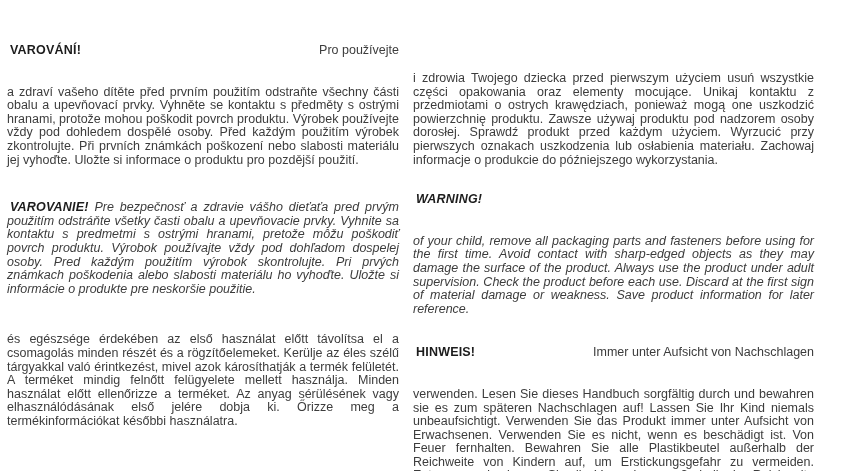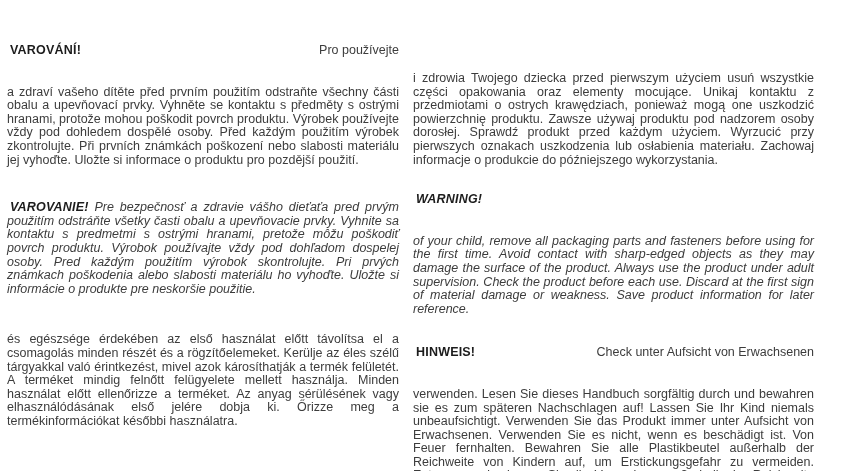--- a/index.html
+++ b/index.html
@@ -83,20 +83,20 @@
     <div class="para" id="sec-english">
       <div class="first-line">
         <span class="heading">WARNING!</span>
       </div>
       <div class="body">of your child, remove all packaging parts and fasteners before using for the first time. Avoid contact with sharp-edged objects as they may damage the surface of the product. Always use the product under adult supervision. Check the product before each use. Discard at the first sign of material damage or weakness. Save product information for later reference.</div>
     </div>
 
     <div class="para" id="sec-german">
       <div class="first-line">
         <span class="heading">HINWEIS!</span>
-        <span class="first-rest">Check unter Aufsicht von Erwachsenen</span>
+        <span class="first-rest">Immer unter Aufsicht von Nachschlagen</span>
       </div>
       <div class="body">verwenden. Lesen Sie dieses Handbuch sorgfältig durch und bewahren sie es zum späteren Nachschlagen auf! Lassen Sie Ihr Kind niemals unbeaufsichtigt. Verwenden Sie das Produkt immer unter Aufsicht von Erwachsenen. Verwenden Sie es nicht, wenn es beschädigt ist. Von Feuer fernhalten. Bewahren Sie alle Plastikbeutel außerhalb der Reichweite von Kindern auf, um Erstickungsgefahr zu vermeiden. Entsorgen oder lagern Sie die Verpackung außerhalb der Reichweite von Kindern!</div>
     </div>
 
   </div>
 
 </div>
 
 </body></html>

